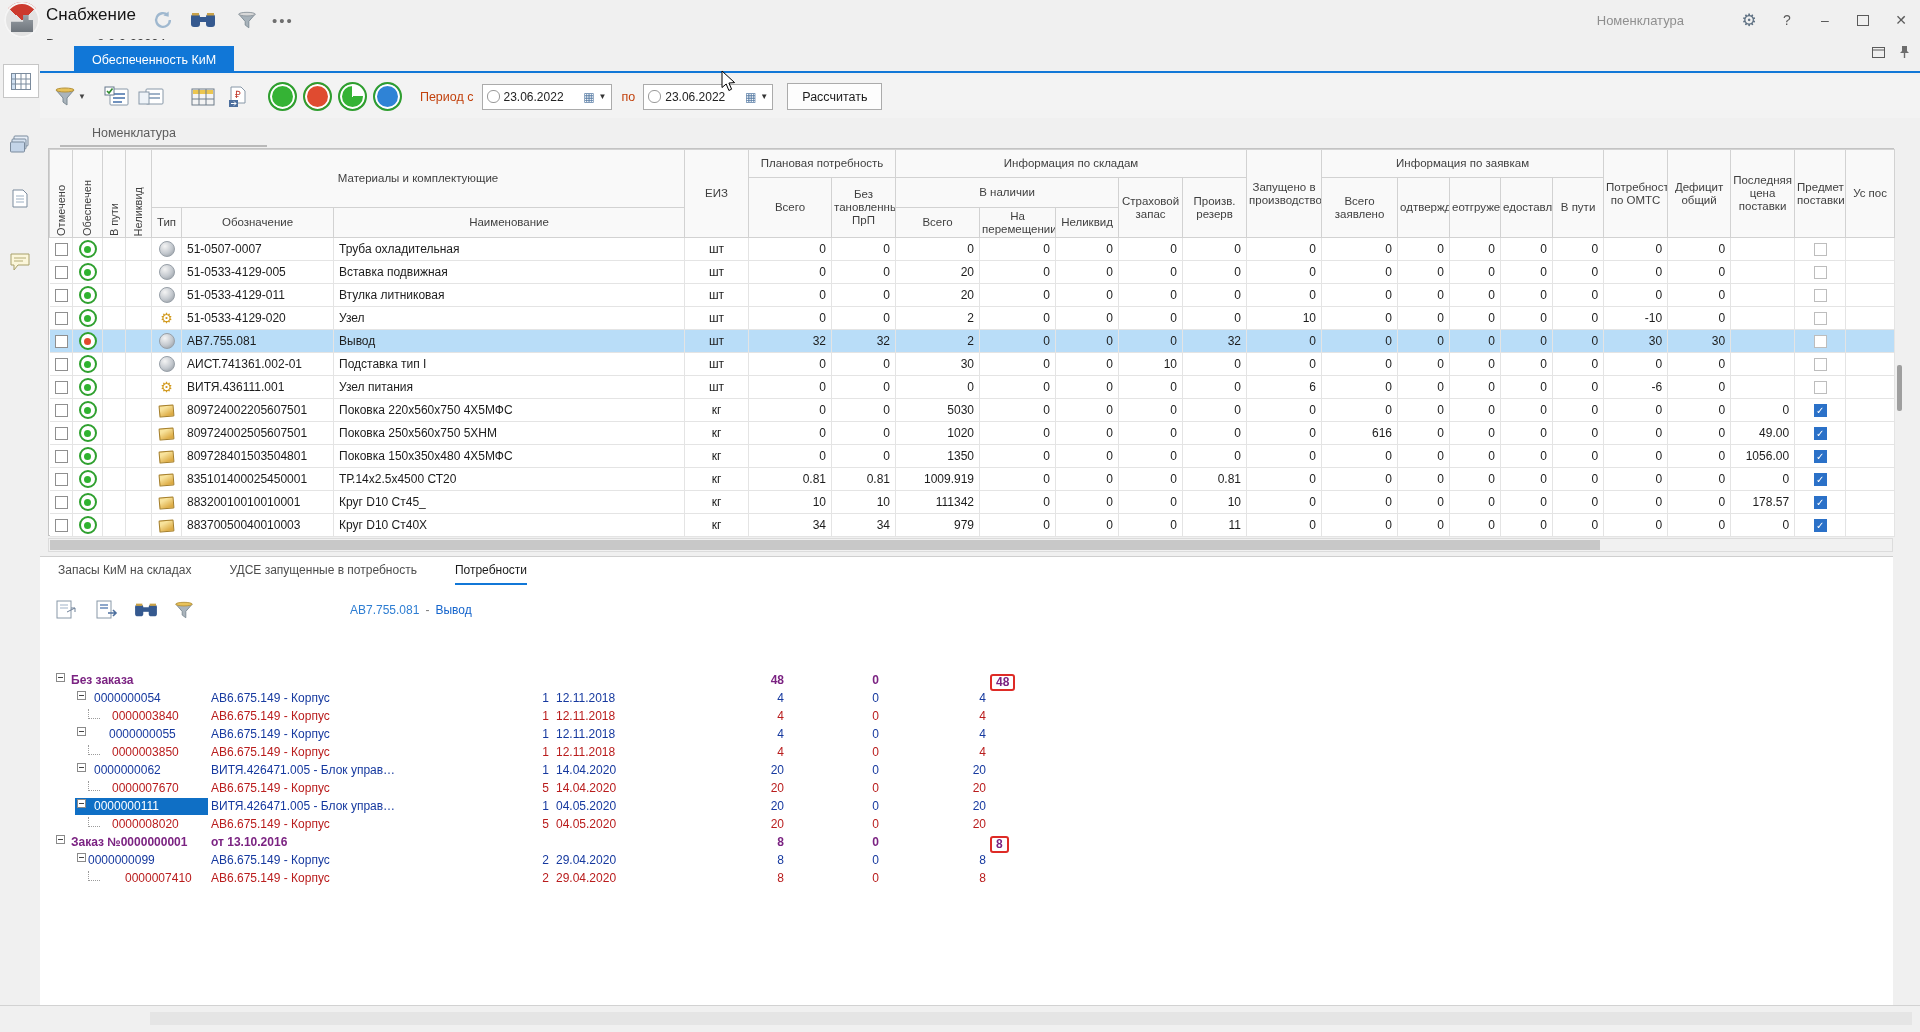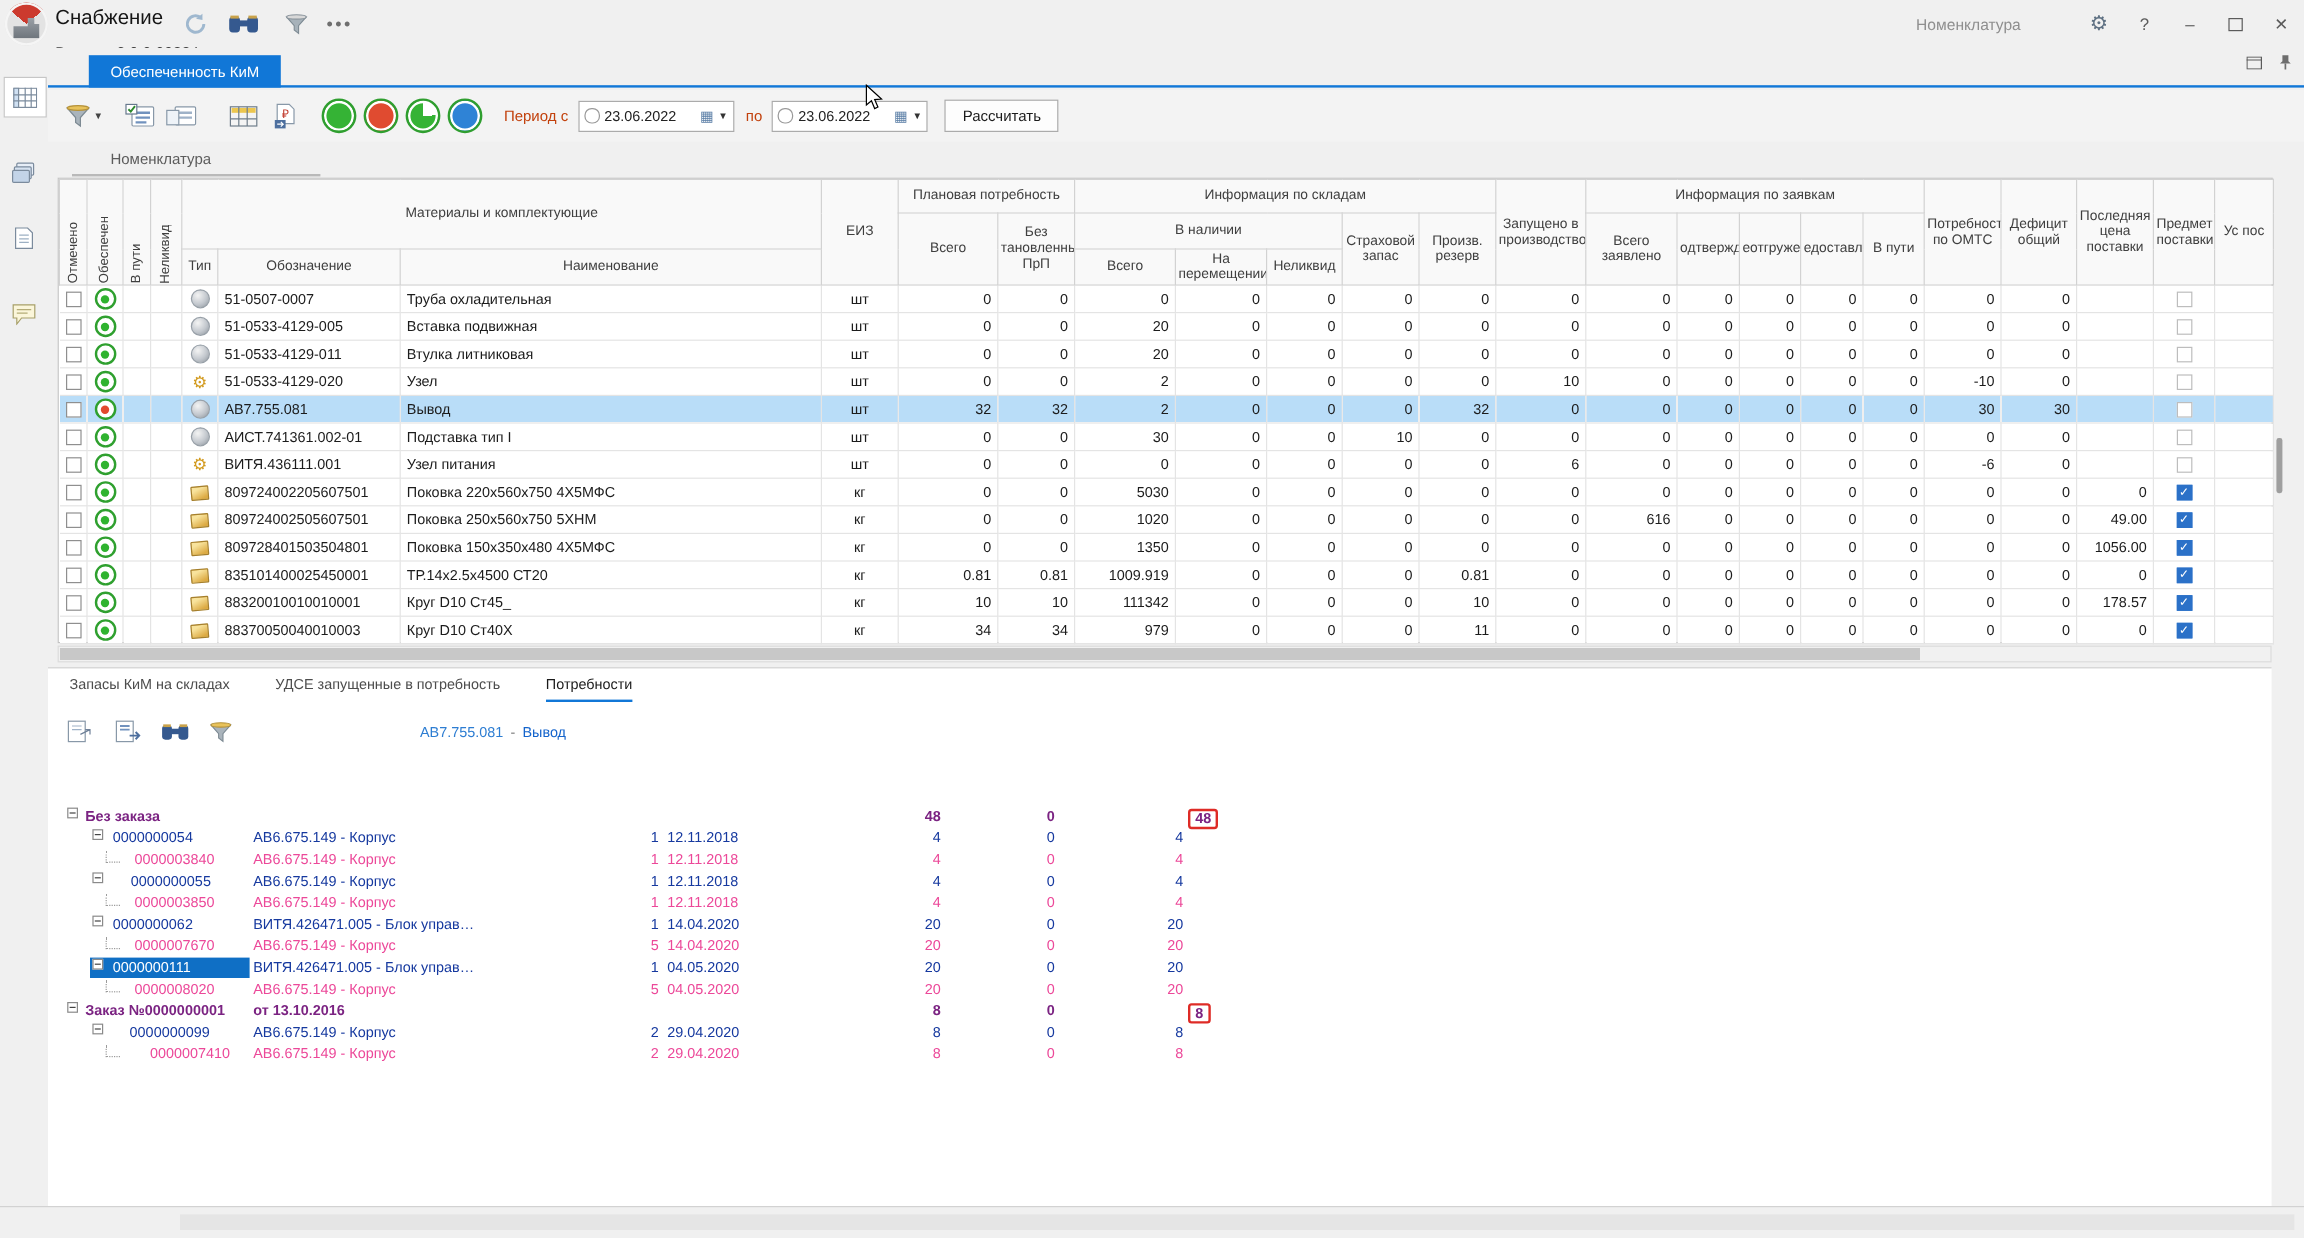--- a/index.html
+++ b/index.html
@@ -97,21 +97,21 @@
   .ctx-name{color:#1464cc;}
   .bheader{position:absolute;left:8px;top:76px;width:1837px;height:38px;border-top:1px solid #d9d9d9;
            border-bottom:1px solid #d9d9d9;background:#fcfcfc;display:flex;}
   .bh-cell{border-right:1px solid #d9d9d9;display:flex;align-items:center;justify-content:center;
            text-align:center;font-size:12px;color:#3c3c3c;line-height:1.15;box-sizing:border-box;padding:0 4px;}
   .brows{position:absolute;left:8px;top:115px;width:1837px;height:330px;}
   .brow{position:absolute;left:0;width:100%;height:18px;font-size:12px;}
   .brow span{position:absolute;top:1px;white-space:nowrap;}
   .group{color:#7b2382;font-weight:bold;}
   .order{color:#16399f;font-weight:normal;}
-  .child{color:#ec4899;}
+  .child{color:#b91c1c;}
   .exp{position:absolute;width:9px;height:9px;border:1px solid #8a8a8a;background:#fff;top:4px;box-sizing:border-box;}
   .exp::after{content:"";position:absolute;left:1px;right:1px;top:3px;height:1px;background:#444;}
   .conn{position:absolute;width:11px;height:9px;border-left:1px dotted #9b9b9b;border-bottom:1px dotted #9b9b9b;top:0px;}
   .rbox{border:2px solid #de2b26;border-radius:3px;padding:0 4px;margin-left:4px;display:inline-block;line-height:13px;}
   .selcell{position:absolute;left:27px;top:0;width:133px;height:17px;background:#0f6fc5;}
   .selcell ~ .lbl{color:#ffffff !important;}
   
   .footer{left:0;top:1005px;width:1920px;height:27px;background:#f0f0f0;border-top:1px solid #d2d2d2;}
   .ftrack{position:absolute;left:150px;top:6px;right:8px;height:13px;background:#e5e5e5;}
   .cursor{left:720px;top:70px;}
@@ -881,21 +881,21 @@
         <span class="lbl" style="left: 23px;">Заказ №0000000001</span>
         <span style="left: 163px;">от 13.10.2016</span>
         <span style="left: 613px; width: 123px; text-align: right;">8</span>
         <span style="left: 736px; width: 95px; text-align: right;">0</span>
         <span style="left: 831px; width: 107px; text-align: right;">
           <span class="rbox">8</span>
         </span>
       </div>
       <div class="brow order" style="top: 180px;">
         <span class="exp" style="left: 29px;"></span>
-        <span class="lbl" style="left: 60px;">0000000099</span>
+        <span class="lbl" style="left: 40px;">0000000099</span>
         <span style="left: 163px;">АВ6.675.149 - Корпус</span>
         <span style="left: 356px; width: 145px; text-align: right;">2</span>
         <span style="left: 508px; width: 100px; text-align: left;">29.04.2020</span>
         <span style="left: 613px; width: 123px; text-align: right;">8</span>
         <span style="left: 736px; width: 95px; text-align: right;">0</span>
         <span style="left: 831px; width: 107px; text-align: right;">8</span>
       </div>
       <div class="brow child" style="top: 198px;">
         <span class="conn" style="left: 40px;"></span>
         <span class="lbl" style="left: 77px;">0000007410</span>

